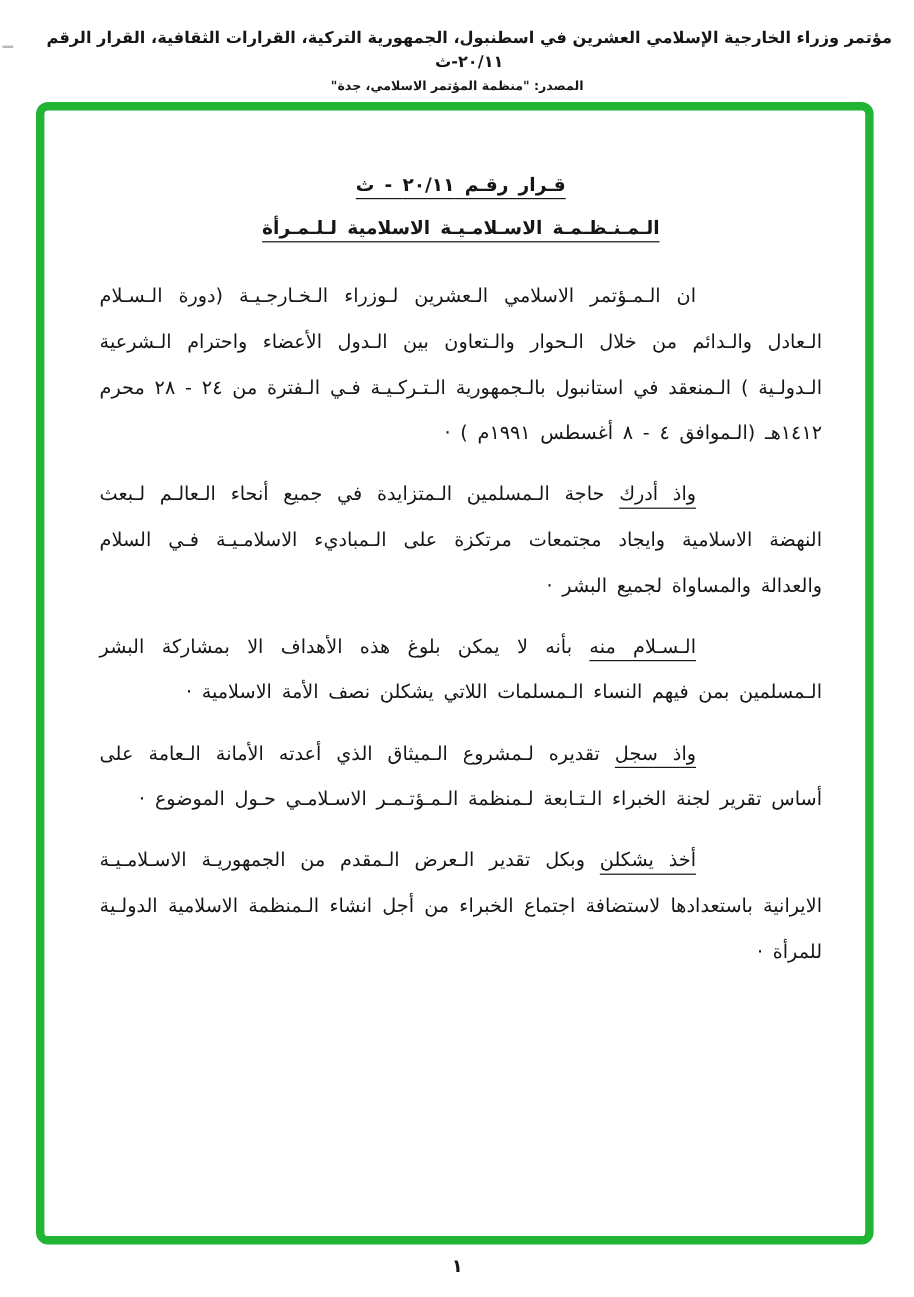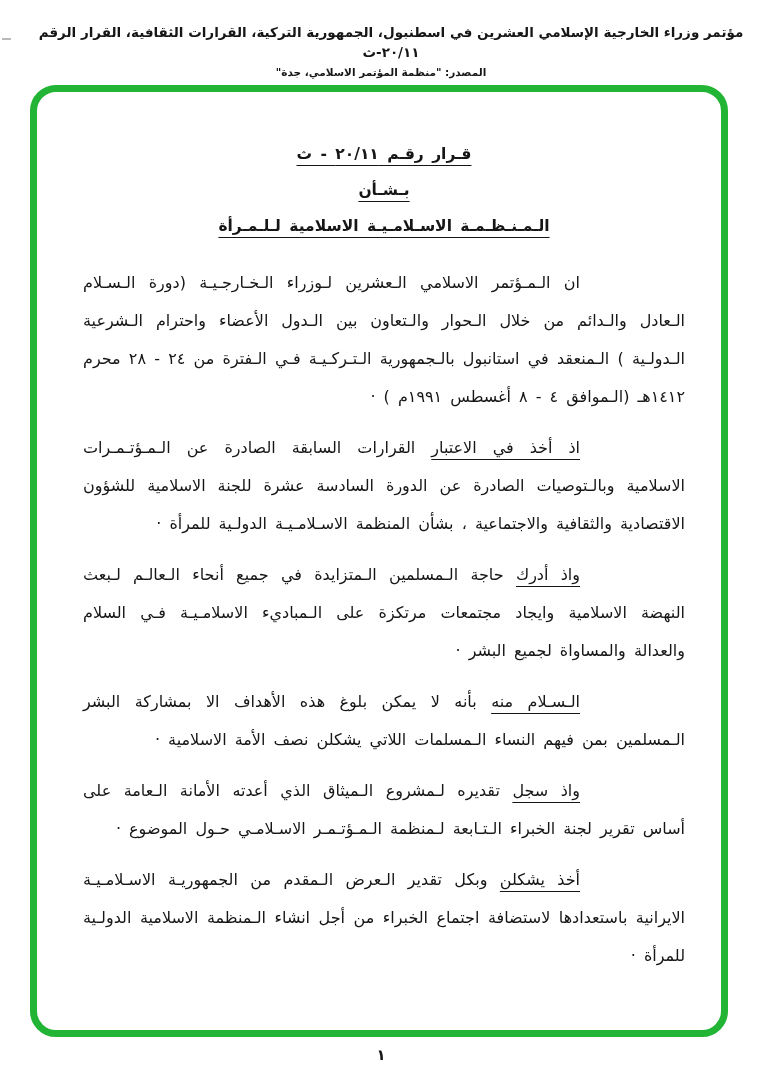--- a/index.html
+++ b/index.html
@@ -42,21 +42,21 @@
     background: #b9b9b9;
   }
   
   .frame {
     position: absolute;
     left: 30px;
     top: 85px;
     width: 684px;
     height: 938px;
     border: 7px solid #22b435;
-    border-radius: 26px;
+    border-radius: 10px;
     overflow: hidden;
     background: #ffffff;
   }
   
   .doc {
     direction: rtl;
     padding: 44px 36px 0 46px;
     font-size: 16px;
     line-height: 38px;
     word-spacing: 3px;
@@ -102,27 +102,25 @@
 <div class="scan-header" dir="rtl">
   <div class="h1">مؤتمر وزراء الخارجية الإسلامي العشرين في اسطنبول، الجمهورية التركية، القرارات الثقافية، القرار الرقم ٢٠/١١-ث</div>
   <div class="h2">المصدر:  "منظمة المؤتمر الاسلامي، جدة"</div>
 </div>
 
 <div class="frame" style="border-color: rgb(34, 180, 53);">
   <div class="doc" dir="rtl">
 
     <div class="title-block">
       <div class="title-line">قـرار رقـم ٢٠/١١ - ث</div>
-      <div class="title-line">بـشـأن</div>
       <div class="title-line">الـمـنـظـمـة الاسـلامـيـة الاسلامية لـلـمـرأة</div>
     </div>
 
     <p class="para"><span>ان الـمـؤتمر الاسلامي الـعشرين لـوزراء الـخـارجـيـة (دورة الـسـلام الـعادل والـدائم من خلال الـحوار والـتعاون بين الـدول الأعضاء واحترام الـشرعية الـدولـية ) الـمنعقد في استانبول بالـجمهورية الـتـركـيـة فـي الـفترة من ٢٤ - ٢٨ محرم ١٤١٢هـ (الـموافق ٤ - ٨ أغسطس ١٩٩١م ) ·</span></p>
 
-    <p class="para"><span class="lead">اذ أخذ في الاعتبار</span><span> القرارات السابقة الصادرة عن الـمـؤتـمـرات الاسلامية وبالـتوصيات الصادرة عن الدورة السادسة عشرة للجنة الاسلامية للشؤون الاقتصادية والثقافية والاجتماعية ، بشأن المنظمة الاسـلامـيـة الدولـية للمرأة ·</span></p>
 
     <p class="para"><span class="lead">واذ أدرك</span><span> حاجة الـمسلمين الـمتزايدة في جميع أنحاء الـعالـم لـبعث النهضة الاسلامية وايجاد مجتمعات مرتكزة على الـمباديء الاسلامـيـة فـي السلام والعدالة والمساواة لجميع البشر ·</span></p>
 
     <p class="para"><span class="lead">الـسـلام منه</span><span> بأنه لا يمكن بلوغ هذه الأهداف الا بمشاركة البشر الـمسلمين بمن فيهم النساء الـمسلمات اللاتي يشكلن نصف الأمة الاسلامية ·</span></p>
 
     <p class="para"><span class="lead">واذ سجل</span><span> تقديره لـمشروع الـميثاق الذي أعدته الأمانة الـعامة على أساس تقرير لجنة الخبراء الـتـابعة لـمنظمة الـمـؤتـمـر الاسـلامـي حـول الموضوع ·</span></p>
 
     <p class="para"><span class="lead">أخذ يشكلن</span><span> وبكل تقدير الـعرض الـمقدم من الجمهوريـة الاسـلامـيـة الايرانية باستعدادها لاستضافة اجتماع الخبراء من أجل انشاء الـمنظمة الاسلامية الدولـية للمرأة ·</span></p>
 
   </div>

